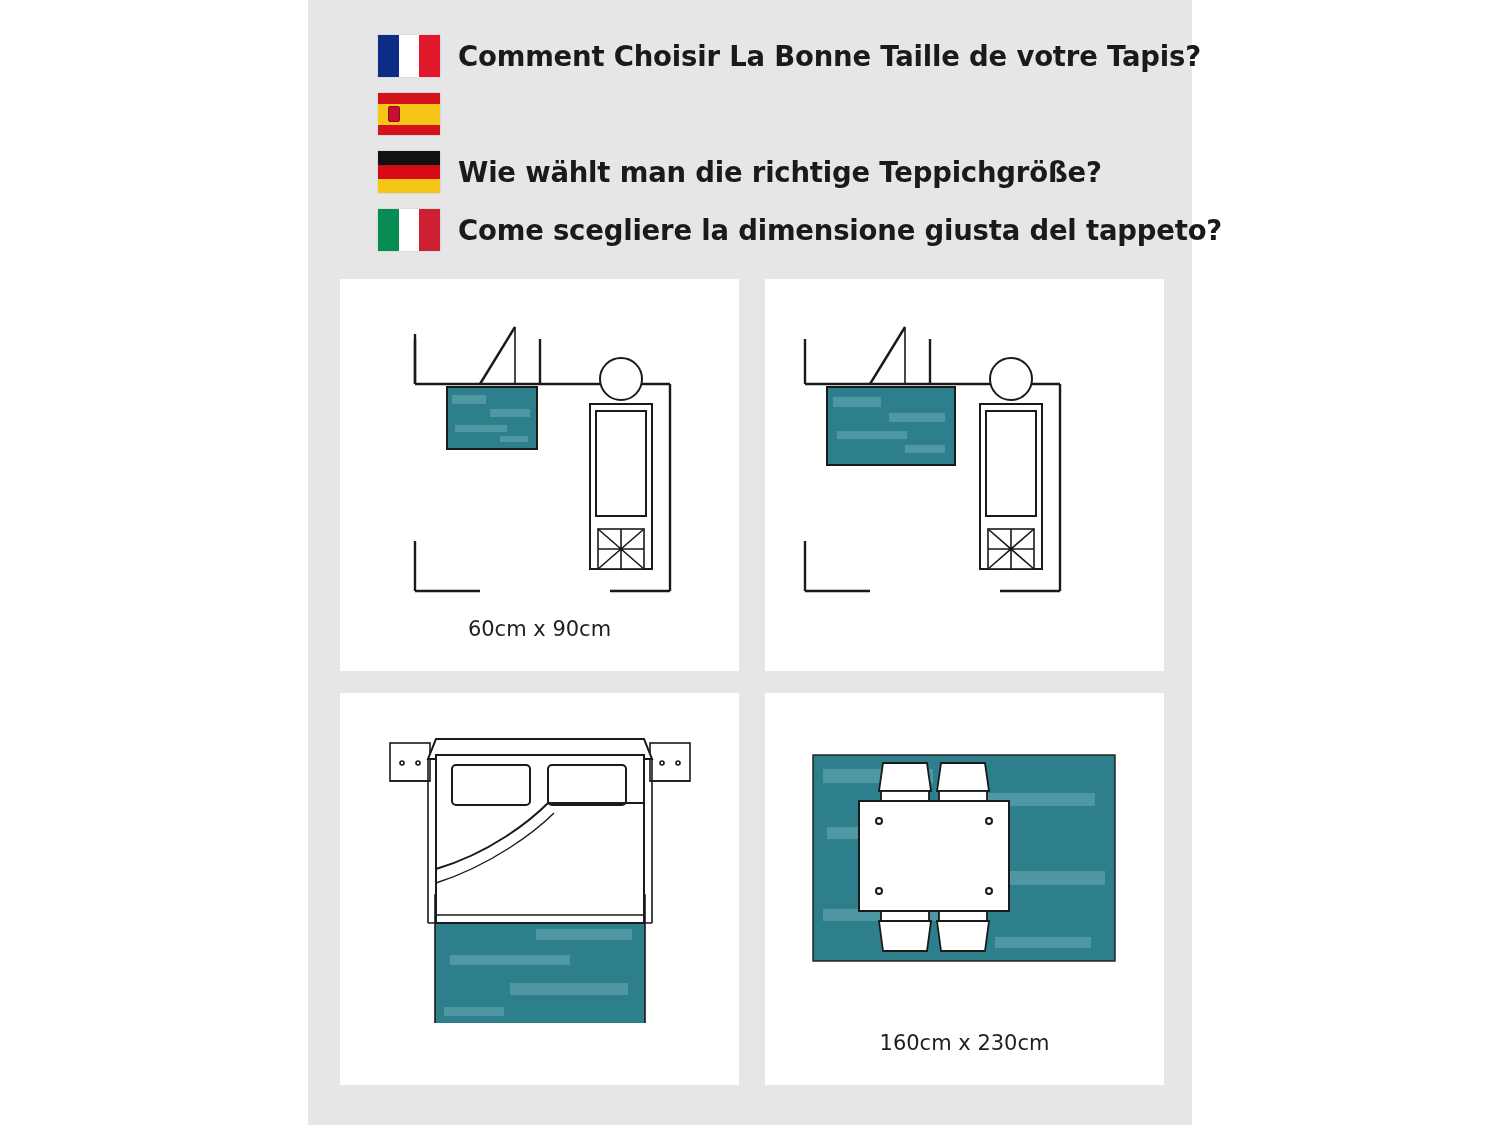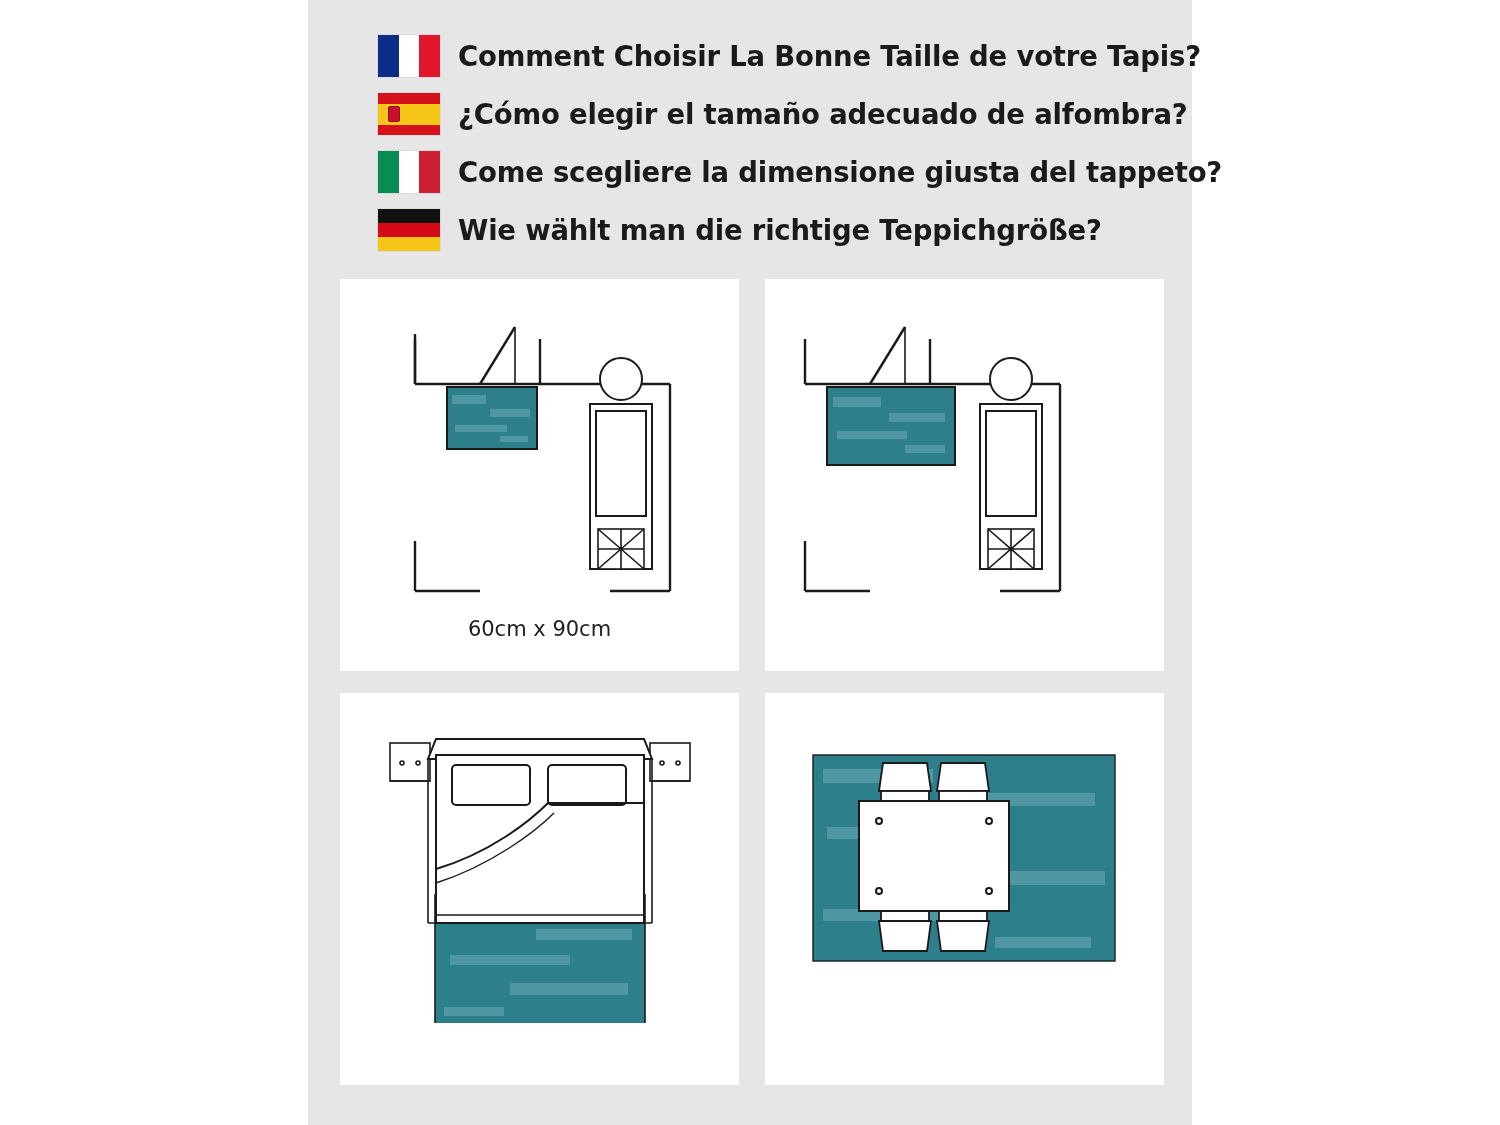--- a/index.html
+++ b/index.html
@@ -145,39 +145,38 @@
       </div>
 
       <div class="heading-row">
         <span class="flag es">
           <span class="s1"></span>
             <span class="s2">
               <span class="crest"></span>
             </span>
             <span class="s3"></span>
         </span>
-        <span class="heading-text">¿Cómo elegir el tamaño adecuado de alfombra?</span>
+      </div>
+
+      <div class="heading-row">
+        <span class="flag horizontal de">
+          <span class="d1"></span>
+            <span class="d2"></span>
+            <span class="d3"></span>
+        </span>
+        <span class="heading-text">Wie wählt man die richtige Teppichgröße?</span>
       </div>
 
       <div class="heading-row">
         <span class="flag vertical it">
           <span class="i1"></span>
             <span class="i2"></span>
             <span class="i3"></span>
         </span>
         <span class="heading-text">Come scegliere la dimensione giusta del tappeto?</span>
-      </div>
-
-      <div class="heading-row">
-        <span class="flag horizontal de">
-          <span class="d1"></span>
-            <span class="d2"></span>
-            <span class="d3"></span>
-        </span>
-        <span class="heading-text">Wie wählt man die richtige Teppichgröße?</span>
       </div>
 
     </div>
 
     <div class="cards">
 
       <div class="card-row">
 
         <div class="card">
           <div class="art">
@@ -352,19 +351,20 @@
 
               <g fill="#ffffff" stroke="#1a1a1a" stroke-width="2">
                 <rect x="94" y="108" width="150" height="110"></rect>
                 <circle cx="114" cy="128" r="3"></circle>
                 <circle cx="224" cy="128" r="3"></circle>
                 <circle cx="114" cy="198" r="3"></circle>
                 <circle cx="224" cy="198" r="3"></circle>
               </g>
             </svg>
           </div>
+          <div class="caption">160cm x 230cm</div>
         </div>
 
       </div>
 
     </div>
   </div>
 </div>
 
 </body></html>

